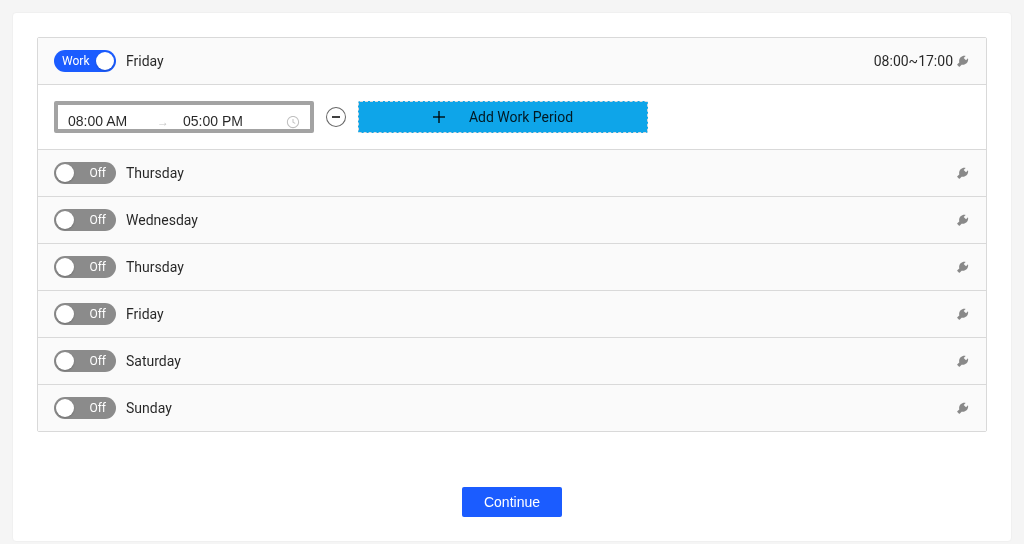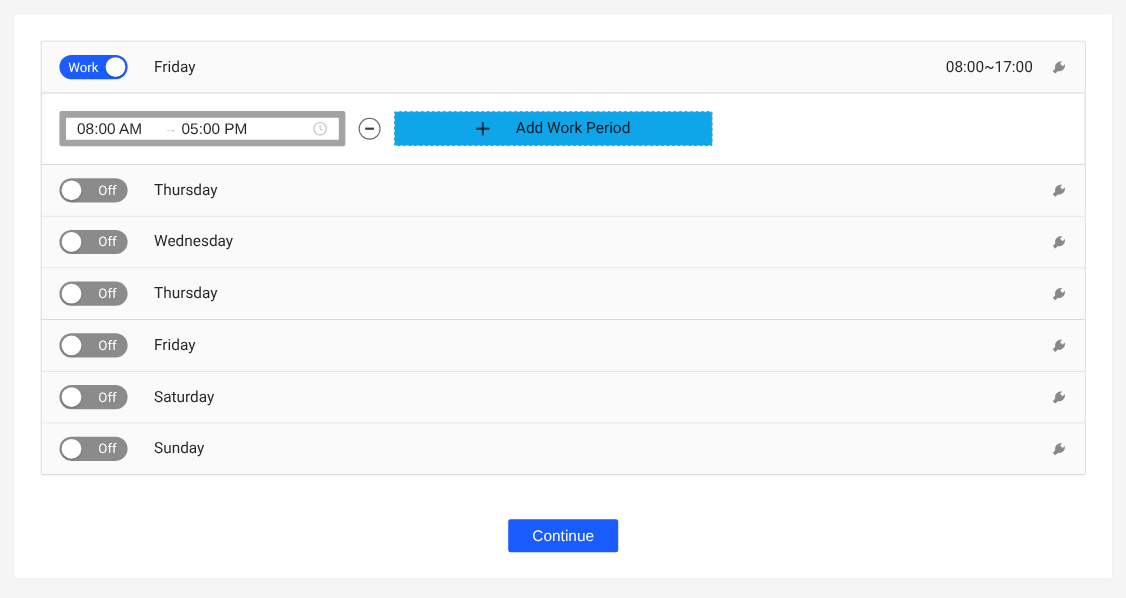--- a/index.html
+++ b/index.html
@@ -26,21 +26,20 @@
   }
   .panel:last-child {
     border-bottom: none;
   }
   .panel-header {
     display: flex;
     align-items: center;
     padding: 12px 16px;
     background: #fafafa;
     cursor: pointer;
-    gap: 14px;
   }
   .panel-header .day-name {
     flex: 0 0 auto;
     margin-left: 10px;
   }
   .panel-header .spacer { flex: 1 1 auto; }
   .panel-header .time-range {
     margin-right: 3px;
     color: rgba(0,0,0,0.85);
   }
@@ -89,26 +88,26 @@
   .switch.on .label { left: 8px; }
   .switch.off {
     background: #8b8b8b;
   }
   .switch.off .knob { left: 2px; }
   .switch.off .label { right: 10px; }
 
   
   .time-picker {
     display: inline-flex;
-    align-items: center;
-    border: 6px solid #a3a3a3;
+    align-items: flex-end;
+    border: 4px solid #a3a3a3;
     border-radius: 2px;
     height: 32px;
     padding: 0 10px;
-    gap: 4px;
+    gap: 14px;
     background: #fff;
     min-width: 260px;
   }
   .time-picker input {
     border: none;
     outline: none;
     width: 75px;
     font-size: 14px;
     color: rgba(0,0,0,0.85);
     background: transparent;
@@ -160,21 +159,21 @@
     content: "";
     position: absolute;
     background: rgba(0,0,0,0.65);
   }
   .plus::before { left: 0; right: 0; top: 5.25px; height: 1.5px; }
   .plus::after  { top: 0; bottom: 0; left: 5.25px; width: 1.5px; }
 
   .footer {
     display: flex;
     justify-content: center;
-    margin-top: 40px;
+    margin-top: 55px;
   }
   .primary-btn {
     background: #1b5cff;
     color: #fff;
     border: none;
     border-radius: 2px;
     padding: 7px 22px;
     font-size: 14px;
     cursor: pointer;
   }

